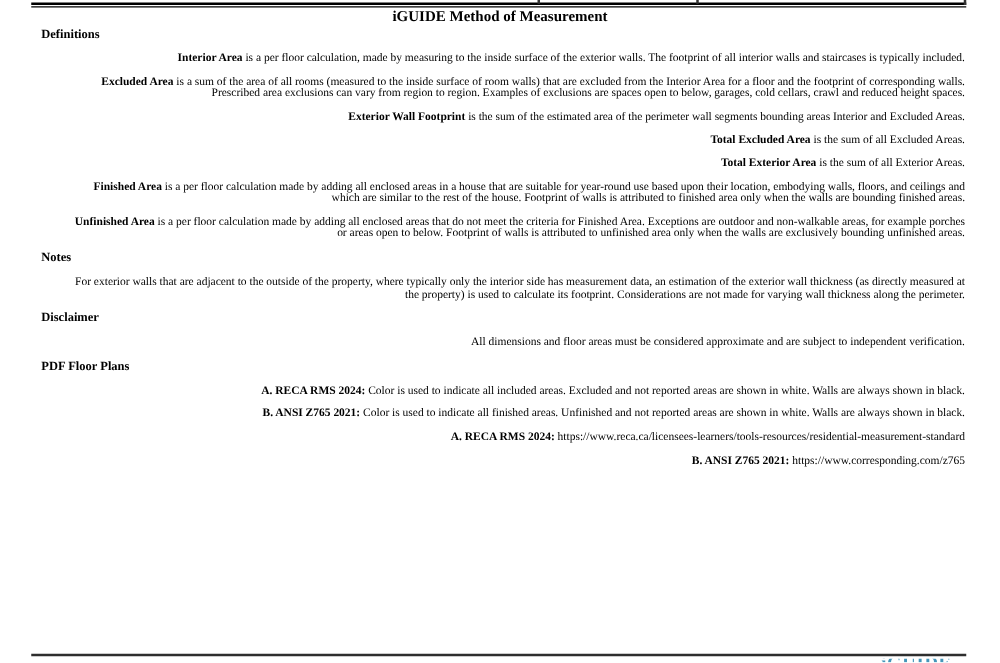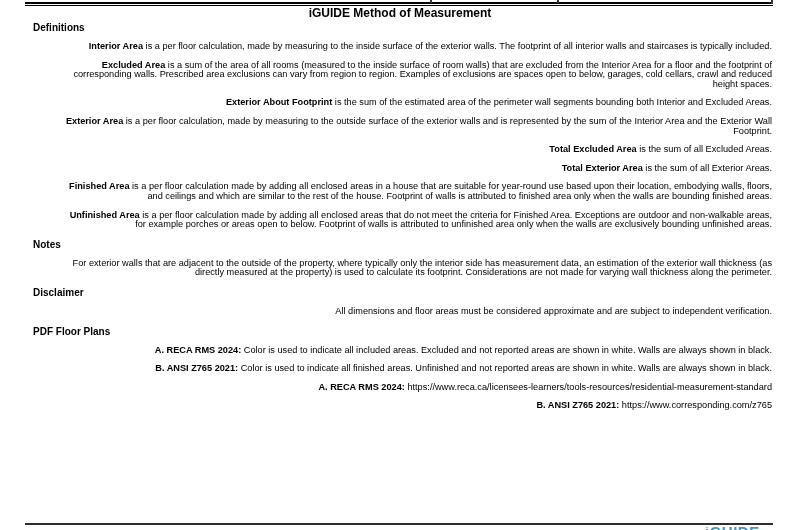--- a/index.html
+++ b/index.html
@@ -3,21 +3,21 @@
 <meta charset="utf-8">
 <style>
   html, body { margin: 0; padding: 0; background: #ffffff; }
   .page {
     position: relative;
     width: 800px;
     height: 530px;
     background: #ffffff;
     overflow: hidden;
     color: #000000;
-    font-family: Liberation Sans, sans-serif;
+    font-family: Liberation Serif, serif;
     font-size: 9.2px;
     line-height: 9.6px;
   }
   .rule-top-thick { position: absolute; top: 2px;   left: 25px; width: 748px; height: 1.6px; background: #000; }
   .rule-top-thin  { position: absolute; top: 4.8px; left: 25px; width: 748px; height: 0.8px; background: #000; }
   .rule-bottom    { position: absolute; top: 522.5px; left: 25px; width: 748px; height: 2.2px; background: #2e2e2e; }
   .remnant { position: absolute; top: 0; width: 1.5px; height: 2.5px; background: #333; }
   .remnant.r1 { left: 430px; }
   .remnant.r2 { left: 557px; }
   .remnant.r3 { left: 771px; height: 3.5px; }
@@ -73,22 +73,21 @@
   <div class="remnant r3"></div>
 
   <div class="content">
 
     <h1 class="doc-title">iGUIDE Method of Measurement</h1>
 
     <div class="section-heading">Definitions</div>
 
     <p class="para"><b>Interior Area</b><span> is a per floor calculation, made by measuring to the inside surface of the exterior walls. The footprint of all interior walls and staircases is typically included.</span></p>
     <p class="para"><b>Excluded Area</b><span> is a sum of the area of all rooms (measured to the inside surface of room walls) that are excluded from the Interior Area for a floor and the footprint of corresponding walls. Prescribed area exclusions can vary from region to region. Examples of exclusions are spaces open to below, garages, cold cellars, crawl and reduced height spaces.</span></p>
-    <p class="para"><b>Exterior About Footprint</b><span> is the sum of the estimated area of the perimeter wall segments bounding both Interior and Excluded Areas.</span></p>
-    <p class="para"><b>Exterior Area</b><span> is a per floor calculation, made by measuring to the outside surface of the exterior walls and is represented by the sum of the Interior Area and the Exterior Wall Footprint.</span></p>
+    <p class="para"><b>Exterior Wall Footprint</b><span> is the sum of the estimated area of the perimeter wall segments bounding areas Interior and Excluded Areas.</span></p>
     <p class="para"><b>Total Excluded Area</b><span> is the sum of all Excluded Areas.</span></p>
     <p class="para"><b>Total Exterior Area</b><span> is the sum of all Exterior Areas.</span></p>
     <p class="para"><b>Finished Area</b><span> is a per floor calculation made by adding all enclosed areas in a house that are suitable for year-round use based upon their location, embodying walls, floors, and ceilings and which are similar to the rest of the house. Footprint of walls is attributed to finished area only when the walls are bounding finished areas.</span></p>
     <p class="para"><b>Unfinished Area</b><span> is a per floor calculation made by adding all enclosed areas that do not meet the criteria for Finished Area. Exceptions are outdoor and non-walkable areas, for example porches or areas open to below. Footprint of walls is attributed to unfinished area only when the walls are exclusively bounding unfinished areas.</span></p>
 
     <div class="section-heading">Notes</div>
     <p class="para">For exterior walls that are adjacent to the outside of the property, where typically only the interior side has measurement data, an estimation of the exterior wall thickness (as directly measured at the property) is used to calculate its footprint. Considerations are not made for varying wall thickness along the perimeter.</p>
 
     <div class="section-heading">Disclaimer</div>
     <p class="para">All dimensions and floor areas must be considered approximate and are subject to independent verification.</p>

